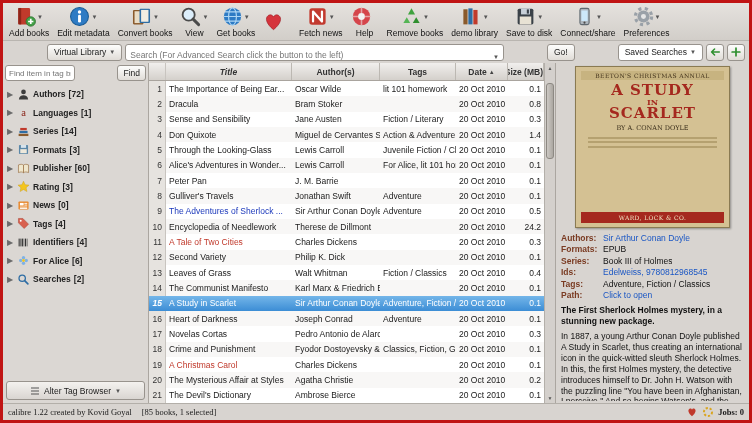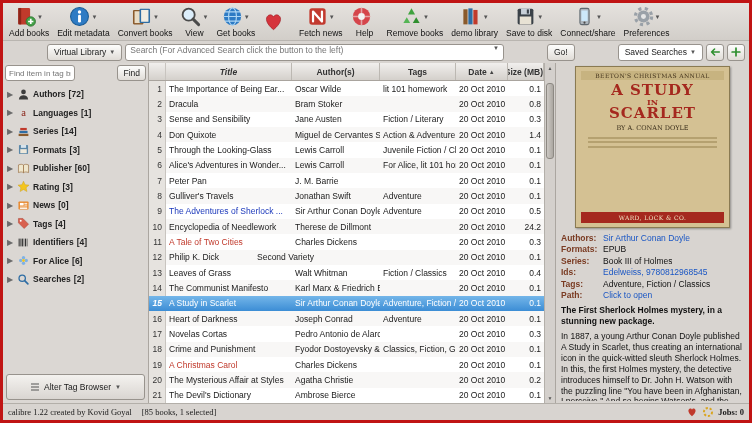--- a/index.html
+++ b/index.html
@@ -12,40 +12,40 @@
   .tb-item{display:flex;flex-direction:column;align-items:center;padding:1px 3px;border-radius:3px;cursor:default;}
   .tb-top{display:flex;align-items:center;height:22px;}
   .tb-icon svg{width:21px;height:21px;display:block;}
   .tb-arrow{font-size:6px;color:#555;margin-left:1px;}
   .tb-label{font-size:8.5px;white-space:nowrap;color:#111;}
 
   
   .searchrow{height:22px;flex:0 0 auto;display:flex;align-items:center;gap:3px;padding:0 4px;background:#d8d4d0;}
   .btn{background:linear-gradient(#fdfdfc,#e0dcd7);border:1px solid #98938d;border-radius:3px;padding:1px 6px;height:17px;display:inline-flex;align-items:center;gap:3px;white-space:nowrap;font-size:8.5px;margin-left:40px;}
   .arrow{font-size:6px;color:#555;}
-  .search-field{flex:1;display:flex;align-items:flex-start;background:#fff;border:1px solid #98938d;border-radius:3px;height:17px;padding:0 4px;min-width:0;}
+  .search-field{flex:1;display:flex;align-items:flex-end;background:#fff;border:1px solid #98938d;border-radius:3px;height:17px;padding:0 4px;min-width:0;}
   .search-field input{flex:1;border:none;outline:none;background:transparent;font-size:8.5px;font-family:inherit;color:#333;min-width:0;}
   .combo{background:#fff;}
   .icon-btn{width:18px;height:17px;border:1px solid #98938d;border-radius:3px;background:linear-gradient(#fdfdfc,#e0dcd7);display:flex;align-items:center;justify-content:center;}
   .icon-btn svg{width:12px;height:12px;display:block;}
 
   
   .main{flex:1;display:flex;min-height:0;}
 
   
   .sidebar{width:146px;flex:0 0 auto;display:flex;flex-direction:column;background:#dbd7d3;border-right:1px solid #aba6a0;}
   .sb-find{display:flex;gap:2px;padding:2px;align-items:center;}
   .sb-find input{flex:1;min-width:0;height:16px;border:1px solid #98938d;border-radius:3px;font-size:8px;padding:0 3px;font-family:inherit;color:#333;background:#fff;}
   .btn.small{height:16px;padding:0 5px;font-size:8.5px;}
   .sb-tree{flex:1;overflow:hidden;padding-top:2px;}
   .tree-item{display:flex;align-items:center;gap:3px;height:18.5px;padding:0 3px;}
   .tw{color:#6b6b6b;font-size:8px;width:8px;text-align:center;}
   .tree-icon svg{width:13px;height:13px;display:block;}
   .tree-label,.tree-count{font-weight:bold;font-size:8.5px;color:#222;white-space:nowrap;}
-  .sb-alter{margin:3px;border:1px solid #98938d;border-radius:3px;background:linear-gradient(#f4f2ef,#d9d5d1);height:26px;display:flex;align-items:center;justify-content:center;gap:4px;font-size:8.5px;}
+  .sb-alter{margin:3px;border:1px solid #98938d;border-radius:3px;background:linear-gradient(#f4f2ef,#d9d5d1);height:19px;display:flex;align-items:center;justify-content:center;gap:4px;font-size:8.5px;}
   .sb-alter svg{width:10px;height:10px;}
 
   
   .table-area{flex:1;display:flex;flex-direction:column;background:#fff;min-width:0;overflow:hidden;}
   .thead{display:flex;height:18px;flex:0 0 auto;background:linear-gradient(#f1efed,#d4d0cb);border-bottom:1px solid #a9a49e;}
   .th{display:flex;align-items:center;justify-content:center;font-weight:bold;font-size:8.5px;color:#333;border-right:1px solid #bcb8b2;overflow:hidden;white-space:nowrap;}
   .th.it span{font-style:italic;}
   .sort{font-size:6px;margin-left:2px;color:#444;}
   .rows{flex:1;overflow:hidden;}
   .brow{display:flex;height:15.33px;align-items:stretch;}
@@ -560,22 +560,22 @@
           <div class="brow">
             <div class="c num">11</div>
             <div class="c col-title t-red">A Tale of Two Cities</div>
             <div class="c col-authors">Charles Dickens</div>
             <div class="c col-tags"></div>
             <div class="c col-date">20 Oct 2010</div>
             <div class="c col-size">0.3</div>
           </div>
           <div class="brow">
             <div class="c num">12</div>
+            <div class="c col-title">Second Variety</div>
             <div class="c col-authors">Philip K. Dick</div>
-            <div class="c col-title">Second Variety</div>
             <div class="c col-tags"></div>
             <div class="c col-date">20 Oct 2010</div>
             <div class="c col-size">0.1</div>
           </div>
           <div class="brow">
             <div class="c num">13</div>
             <div class="c col-title">Leaves of Grass</div>
             <div class="c col-authors">Walt Whitman</div>
             <div class="c col-tags">Fiction / Classics</div>
             <div class="c col-date">20 Oct 2010</div>

